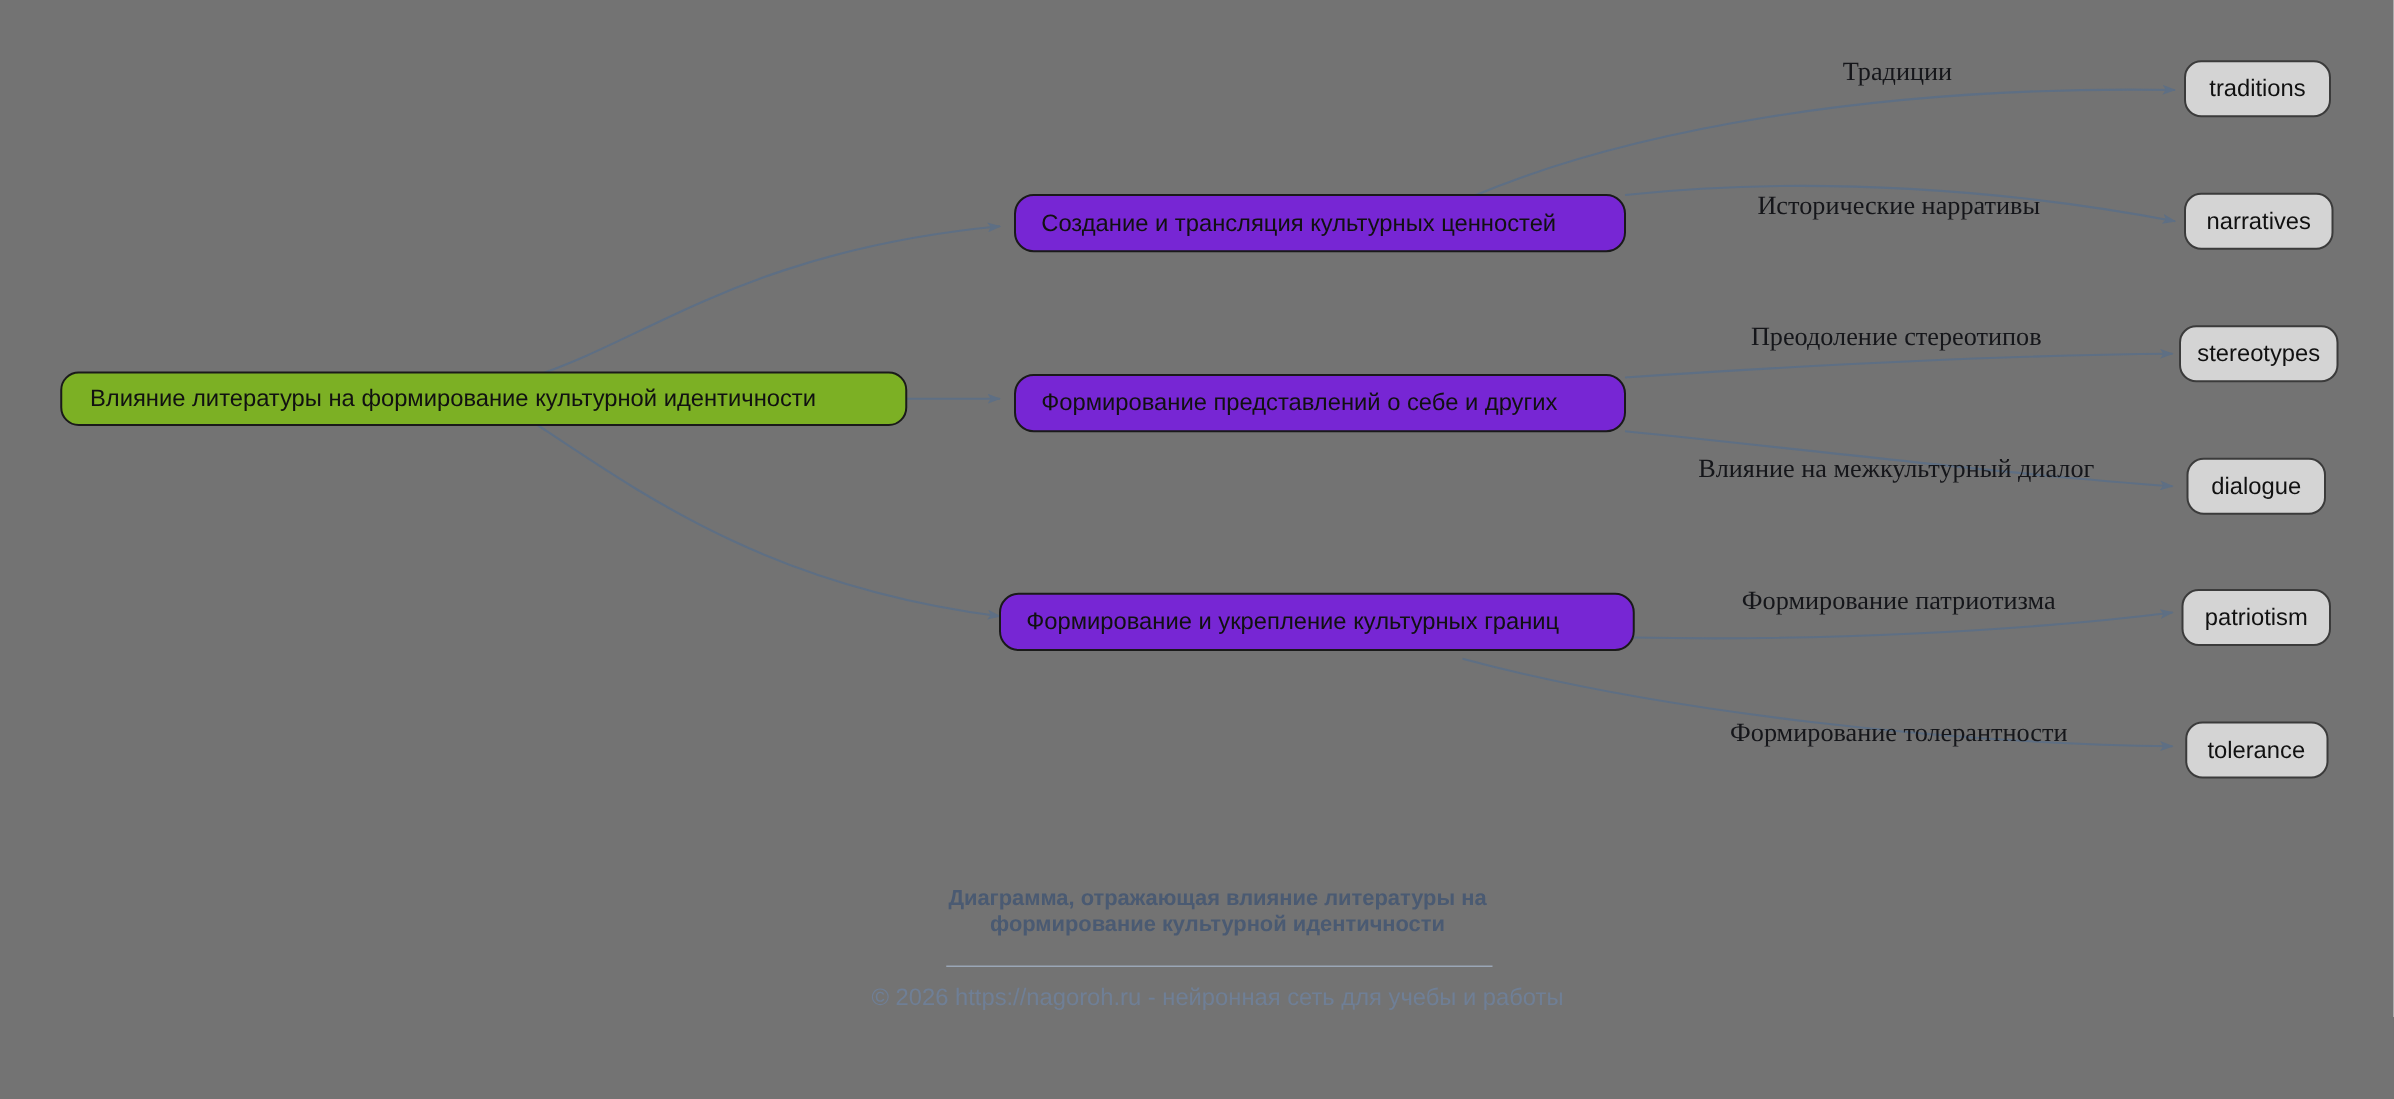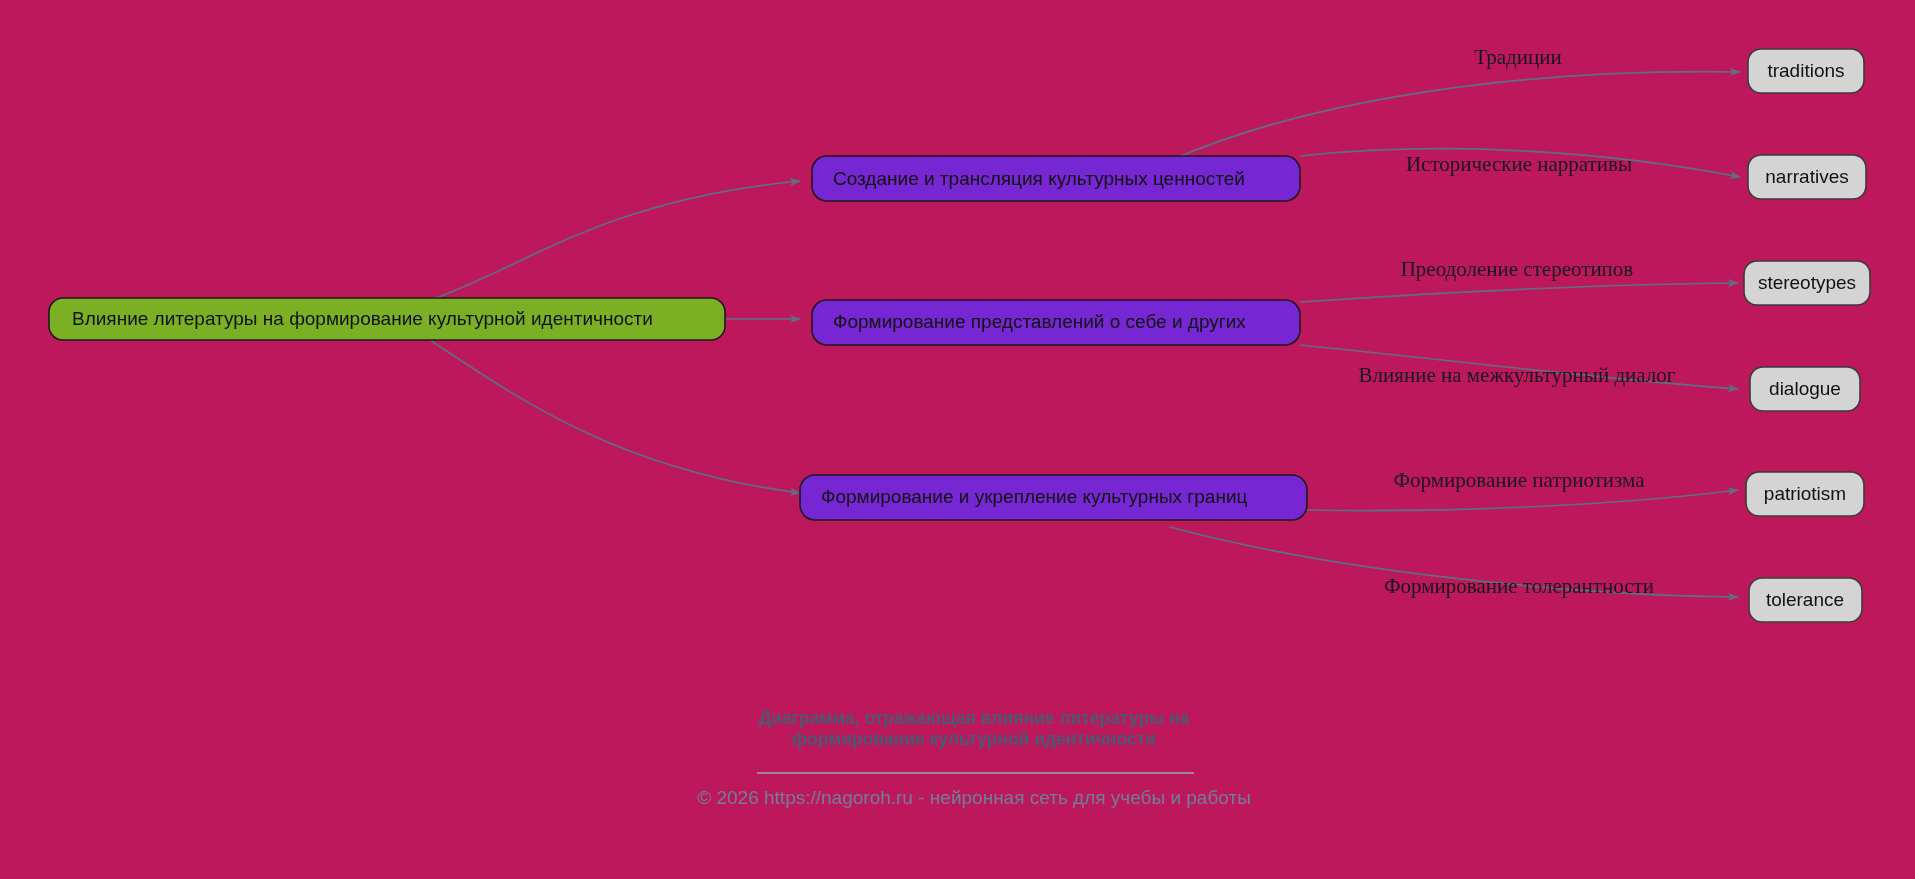--- a/index.html
+++ b/index.html
@@ -11,21 +11,21 @@
   body {
     width: 1915px;
     height: 879px;
     font-family: "Liberation Sans", sans-serif;
     overflow: hidden;
   }
   #diagram-root {
     position: relative;
     width: 1915px;
     height: 879px;
-    background: #be185d;
+    background: #737373;
   }
   svg.canvas {
     position: absolute;
     top: 0;
     left: 0;
     width: 1915px;
     height: 879px;
   }
   .node-rect {
     stroke: #1a1a1a;

